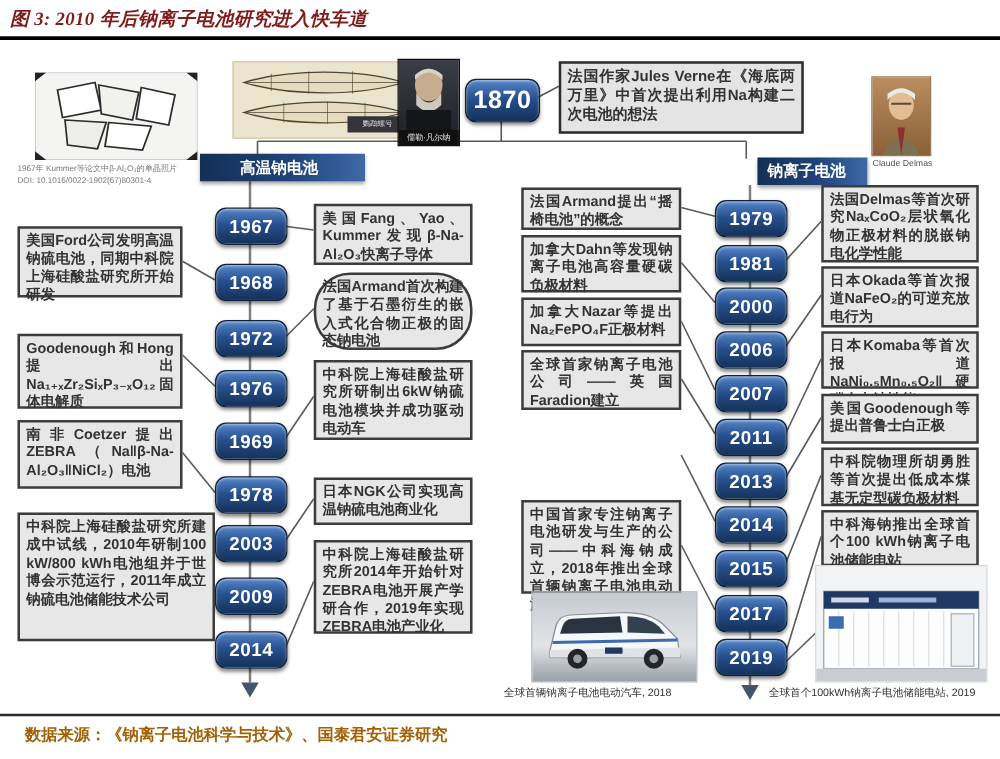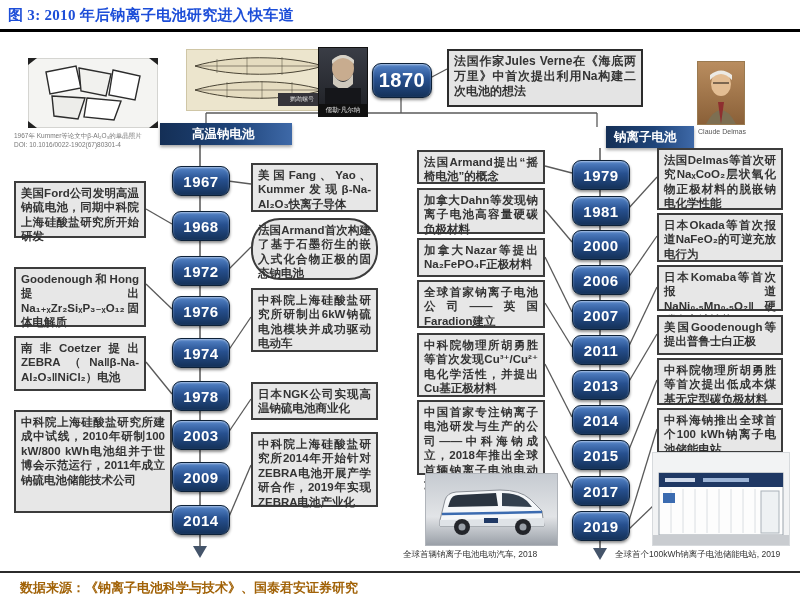--- a/index.html
+++ b/index.html
@@ -1,19 +1,19 @@
 <!DOCTYPE html>
 <html><head>
 <meta charset="utf-8">
 <style>
   html,body{margin:0;padding:0;background:#fff;}
   .canvas{position:relative;width:800px;height:607px;background:#fff;overflow:hidden;
           font-family:"Liberation Sans","DejaVu Sans",sans-serif;}
   .fig-title{position:absolute;left:8px;top:6px;font-family:"Liberation Serif","DejaVu Serif",serif;
-             font-weight:bold;font-size:15px;color:#1d4ed8;letter-spacing:.3px;}
+             font-weight:bold;font-size:15px;color:#7f1d1d;letter-spacing:.3px;font-style:italic;}
   .title-rule{position:absolute;left:0;top:29px;width:800px;height:3px;background:#000;}
   .bottom-rule{position:absolute;left:0;top:571px;width:800px;height:2px;background:#2b2b2b;}
   .source{position:absolute;left:20px;top:579px;font-family:"Liberation Serif","DejaVu Serif",serif;
           font-weight:bold;font-size:13px;color:#a16207;}
   .wires{position:absolute;left:0;top:0;width:800px;height:607px;}
   .year{position:absolute;width:56px;height:28px;border-radius:9px;border:1px solid #0d2138;
         background:linear-gradient(180deg,#5585c9 0%,#27508f 45%,#143158 100%);
         color:#fff;font-weight:bold;font-size:15px;display:flex;align-items:center;justify-content:center;
         box-shadow:inset 0 1px 2px rgba(255,255,255,.5),0 2px 3px rgba(0,0,0,.45);letter-spacing:.5px;}
   .year-big{width:58px;height:33px;font-size:20px;}
@@ -134,21 +134,21 @@
   </div>
   <div class="photocap" style="left:692px;top:128px;width:60px;text-align:center;font-size:7px;color:#555;">Claude Delmas</div>
 
   <div class="thead" style="left:160px;top:123px;width:92px;padding-left:32px;">高温钠电池</div>
   <div class="thead" style="left:562px;top:126px;width:72px;margin-left:44px;">钠离子电池</div>
 
   <div class="year" style="left:172px;top:166px;">1967</div>
   <div class="year" style="left:172px;top:211px;">1968</div>
   <div class="year" style="left:172px;top:256px;">1972</div>
   <div class="year" style="left:172px;top:296px;">1976</div>
-  <div class="year" style="left:172px;top:338px;">1974</div>
+  <div class="year" style="left:172px;top:338px;">1969</div>
   <div class="year" style="left:172px;top:381px;">1978</div>
   <div class="year" style="left:172px;top:420px;">2003</div>
   <div class="year" style="left:172px;top:462px;">2009</div>
   <div class="year" style="left:172px;top:505px;">2014</div>
 
   <div class="tbox" style="left:14px;top:181px;width:132px;height:57px;">美国Ford公司发明高温钠硫电池，同期中科院上海硅酸盐研究所开始研发</div>
   <div class="tbox" style="left:14px;top:255px;width:132px;height:60px;margin-top:12px;">Goodenough和Hong提出Na₁₊ₓZr₂SiₓP₃₋ₓO₁₂固体电解质</div>
   <div class="tbox" style="left:14px;top:336px;width:132px;height:55px;">南非Coetzer提出ZEBRA（Na‖β-Na-Al₂O₃‖NiCl₂）电池</div>
   <div class="tbox" style="left:14px;top:410px;width:158px;height:103px;">中科院上海硅酸盐研究所建成中试线，2010年研制100 kW/800 kWh电池组并于世博会示范运行，2011年成立钠硫电池储能技术公司</div>
 
@@ -167,21 +167,20 @@
   <div class="year" style="left:572px;top:370px;">2013</div>
   <div class="year" style="left:572px;top:405px;">2014</div>
   <div class="year" style="left:572px;top:440px;">2015</div>
   <div class="year" style="left:572px;top:476px;">2017</div>
   <div class="year" style="left:572px;top:511px;">2019</div>
 
   <div class="tbox" style="left:417px;top:150px;width:128px;height:34px;">法国Armand提出“摇椅电池”的概念</div>
   <div class="tbox" style="left:417px;top:188px;width:128px;height:46px;">加拿大Dahn等发现钠离子电池高容量硬碳负极材料</div>
   <div class="tbox" style="left:417px;top:238px;width:128px;height:39px;">加拿大Nazar等提出Na₂FePO₄F正极材料</div>
   <div class="tbox" style="left:417px;top:280px;width:128px;height:48px;">全球首家钠离子电池公司——英国Faradion建立</div>
-  <div class="tbox" style="left:417px;top:333px;width:128px;height:64px;">中科院物理所胡勇胜等首次发现Cu³⁺/Cu²⁺电化学活性，并提出Cu基正极材料</div>
   <div class="tbox" style="left:417px;top:400px;width:128px;height:75px;">中国首家专注钠离子电池研发与生产的公司——中科海钠成立，2018年推出全球首辆钠离子电池电动汽车</div>
 
   <div class="tbox" style="left:657px;top:148px;width:126px;height:62px;">法国Delmas等首次研究NaₓCoO₂层状氧化物正极材料的脱嵌钠电化学性能</div>
   <div class="tbox" style="left:657px;top:213px;width:126px;height:49px;">日本Okada等首次报道NaFeO₂的可逆充放电行为</div>
   <div class="tbox" style="left:657px;top:265px;width:126px;height:46px;">日本Komaba等首次报道NaNi₀.₅Mn₀.₅O₂‖硬碳全电池性能</div>
   <div class="tbox" style="left:657px;top:315px;width:126px;height:40px;">美国Goodenough等提出普鲁士白正极</div>
   <div class="tbox" style="left:657px;top:358px;width:126px;height:47px;">中科院物理所胡勇胜等首次提出低成本煤基无定型碳负极材料</div>
   <div class="tbox" style="left:657px;top:408px;width:126px;height:45px;">中科海钠推出全球首个100 kWh钠离子电池储能电站</div>
 
   <div class="photo" style="left:425px;top:473px;width:133px;height:73px;background:linear-gradient(180deg,#c6cbd1,#e2e4e7 60%,#9aa0a8 100%);border:1px solid #b0b4ba;">

